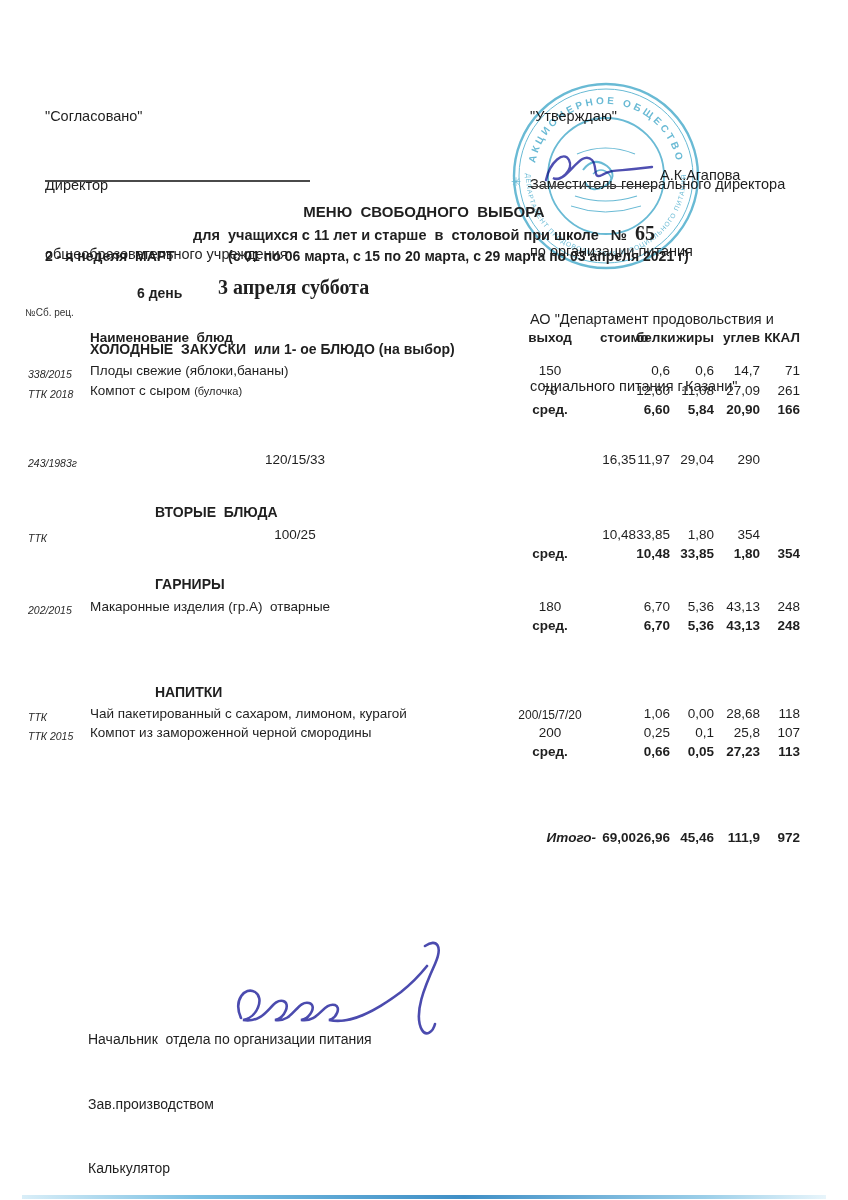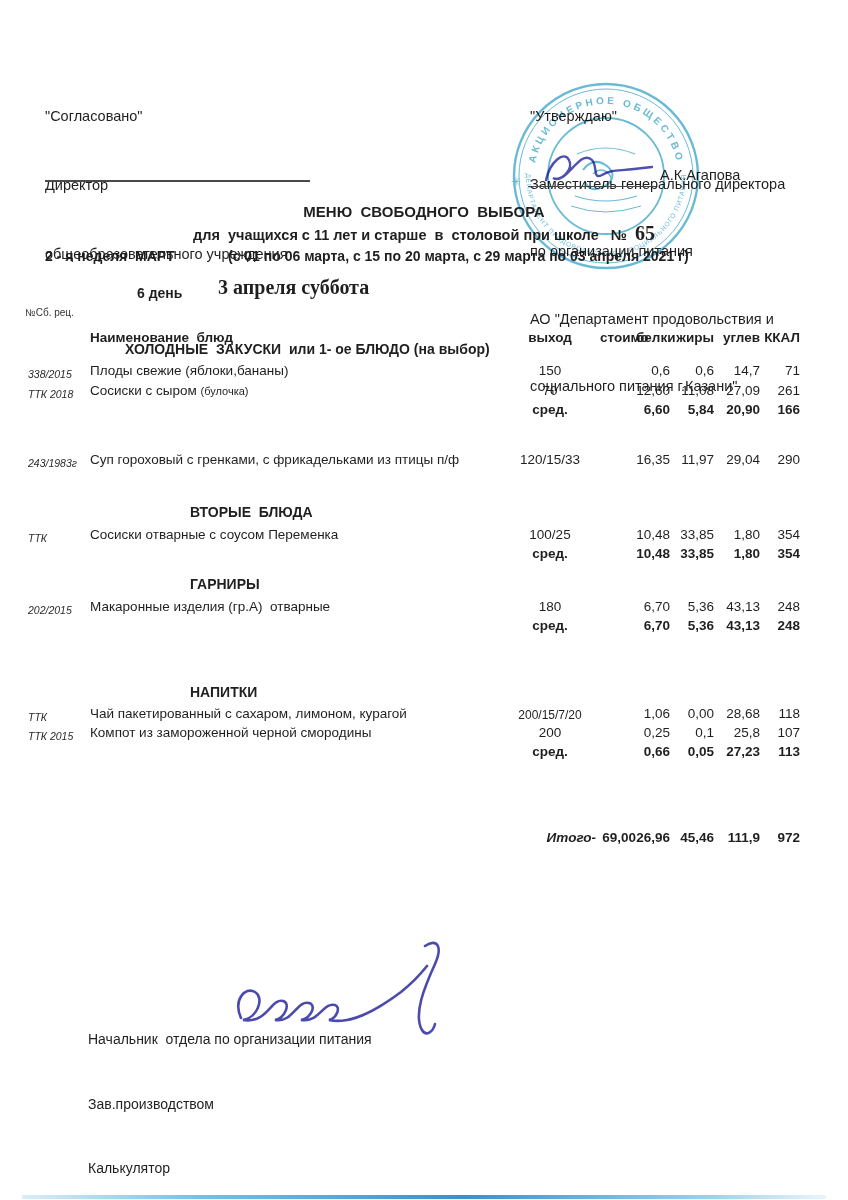--- a/index.html
+++ b/index.html
@@ -26,21 +26,21 @@
   .row{position:absolute;left:28px;width:772px;display:grid;
        grid-template-columns:62px 1fr 100px 36px 34px 44px 46px 40px;
        line-height:20px;font-size:13.5px;}
   .row .code{font-size:10.5px;padding-top:3px;color:#2a2a2a;font-style:italic;}
   .row .name{text-align:left;white-space:pre-wrap;}
   .row .note{font-size:11px;}
   .row .out{text-align:center;white-space:pre-wrap;}
   .row .out.sm{font-size:12px;padding-top:1px;}
   .row .num{text-align:right;}
   .row.bold .out,.row.bold .num{font-weight:bold;}
-  .sechead{position:absolute;font-size:14px;font-weight:bold;white-space:pre-wrap;margin-left:35px;}
+  .sechead{position:absolute;font-size:14px;font-weight:bold;white-space:pre-wrap;}
   .itogo{font-weight:bold;font-style:italic;text-align:right !important;padding-right:4px;}
   .footer{left:88px;top:986px;font-size:14px;line-height:21.5px;}
   .stamp{position:absolute;left:505px;top:78px;mix-blend-mode:multiply;opacity:.72;}
   .sig{position:absolute;mix-blend-mode:multiply;}
   .bottomstrip{position:absolute;left:22px;right:22px;bottom:1px;height:4px;
     background:linear-gradient(to right,#d9eef8,#79bfe2 22%,#3f8fc6 55%,#9ccfe9 85%,#e8f5fb);}
 </style>
 </head>
 <body>
 
@@ -119,21 +119,21 @@
     <div class="out">150</div>
     <div class="num"></div>
     <div class="num">0,6</div>
     <div class="num">0,6</div>
     <div class="num">14,7</div>
     <div class="num">71</div>
   </div>
 
   <div class="row" style="top:381px">
     <div class="code">ТТК 2018</div>
-    <div class="name"><span>Сосиски с сыром </span><span class="note">(булочка)</span></div>
+    <div class="name"><span>Компот с сыром </span><span class="note">(булочка)</span></div>
     <div class="out">70</div>
     <div class="num"></div>
     <div class="num">12,60</div>
     <div class="num">11,08</div>
     <div class="num">27,09</div>
     <div class="num">261</div>
   </div>
 
   <div class="row bold" style="top:400px">
     <div class="code"></div>
@@ -141,34 +141,32 @@
     <div class="out">сред.</div>
     <div class="num"></div>
     <div class="num">6,60</div>
     <div class="num">5,84</div>
     <div class="num">20,90</div>
     <div class="num">166</div>
   </div>
 
   <div class="row" style="top:450px">
     <div class="code">243/1983г</div>
-    <div class="name">Суп гороховый с гренками, с фрикадельками из птицы п/ф</div>
     <div class="out">120/15/33</div>
     <div class="num"></div>
     <div class="num">16,35</div>
     <div class="num">11,97</div>
     <div class="num">29,04</div>
     <div class="num">290</div>
   </div>
 
   <div class="sechead" style="left:155px;top:504px;">ВТОРЫЕ  БЛЮДА</div>
 
   <div class="row" style="top:525px">
     <div class="code">ТТК</div>
-    <div class="name">Сосиски отварные с соусом Переменка</div>
     <div class="out">100/25</div>
     <div class="num"></div>
     <div class="num">10,48</div>
     <div class="num">33,85</div>
     <div class="num">1,80</div>
     <div class="num">354</div>
   </div>
 
   <div class="row bold" style="top:544px">
     <div class="code"></div>

